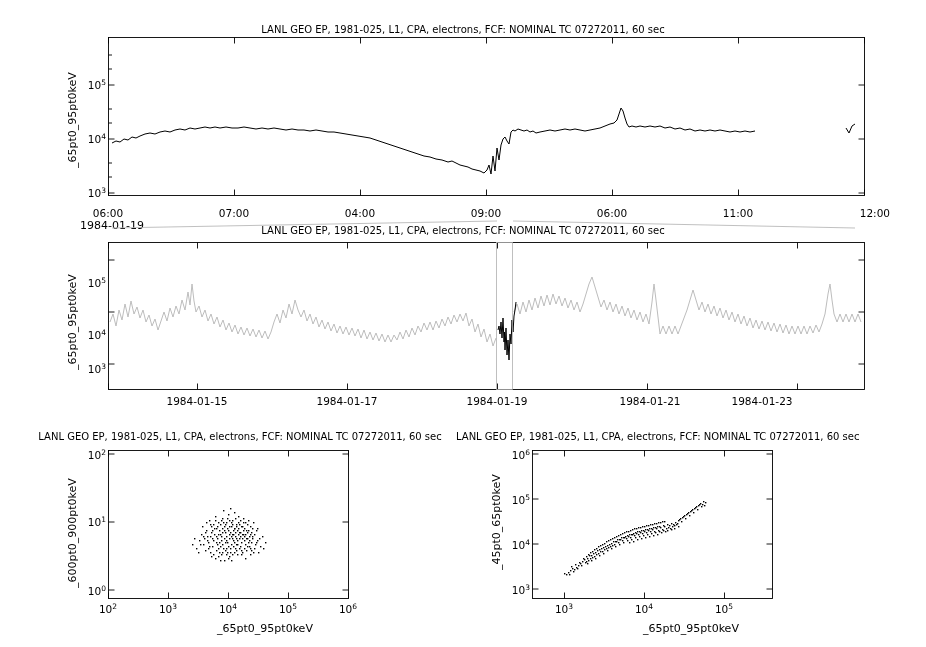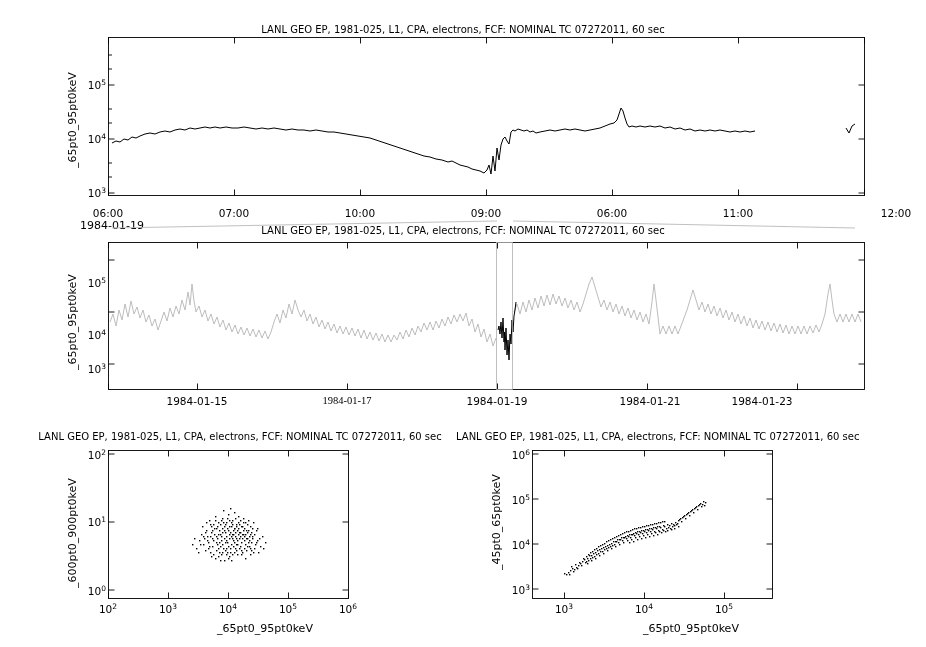--- a/index.html
+++ b/index.html
@@ -108,25 +108,25 @@
   <div class="plot-title" style="left:0; top:24px; width:926px;">LANL GEO EP, 1981-025, L1, CPA, electrons, FCF: NOMINAL TC 07272011, 60 sec</div>
 
   <div class="axis-label-y" style="left:66px; top:168px;">_65pt0_95pt0keV</div>
 
   <div class="tick-y" style="left:74px; top:79px; width:32px;">10<sup>5</sup></div>
   <div class="tick-y" style="left:74px; top:133px; width:32px;">10<sup>4</sup></div>
   <div class="tick-y" style="left:74px; top:187px; width:32px;">10<sup>3</sup></div>
 
   <div class="tick-x" style="left:82px; top:207px; width:52px;">06:00</div>
   <div class="tick-x" style="left:208px; top:207px; width:52px;">07:00</div>
-  <div class="tick-x" style="left:334px; top:207px; width:52px;">10:00</div>
+  <div class="tick-x" style="left:334px; top:207px; width:52px;">04:00</div>
   <div class="tick-x" style="left:460px; top:207px; width:52px;">09:00</div>
   <div class="tick-x" style="left:586px; top:207px; width:52px;">06:00</div>
   <div class="tick-x" style="left:712px; top:207px; width:52px;">11:00</div>
-  <div class="tick-x" style="left:870px; top:207px; width:52px;">12:00</div>
+  <div class="tick-x" style="left:838px; top:207px; width:52px;text-align:right;">12:00</div>
 
   <div class="axis-label-x" style="left:80px; top:219px; width:120px; text-align:left;">1984-01-19</div>
 
   <svg width="926" height="205" style="position:absolute; left:0; top:0;">
 
     <rect class="frame" x="108.5" y="37.5" width="756" height="158"></rect>
 
     <g class="tickmark">
       <line x1="108.5" y1="85" x2="114.5" y2="85"></line>
       <line x1="108.5" y1="139" x2="114.5" y2="139"></line>
@@ -174,21 +174,21 @@
 
   <div class="plot-title" style="left:0; top:3px; width:926px;">LANL GEO EP, 1981-025, L1, CPA, electrons, FCF: NOMINAL TC 07272011, 60 sec</div>
 
   <div class="axis-label-y" style="left:66px; top:148px;">_65pt0_95pt0keV</div>
 
   <div class="tick-y" style="left:74px; top:55px; width:32px;">10<sup>5</sup></div>
   <div class="tick-y" style="left:74px; top:107px; width:32px;">10<sup>4</sup></div>
   <div class="tick-y" style="left:74px; top:141px; width:32px;">10<sup>3</sup></div>
 
   <div class="tick-x" style="left:149px; top:173px; width:96px;">1984-01-15</div>
-  <div class="tick-x" style="left:299px; top:173px; width:96px;font-family:Liberation Serif, serif;">1984-01-17</div>
+  <div class="tick-x" style="left:299px; top:173px; width:96px;">1984-01-17</div>
   <div class="tick-x" style="left:449px; top:173px; width:96px;">1984-01-19</div>
   <div class="tick-x" style="left:602px; top:173px; width:96px;">1984-01-21</div>
   <div class="tick-x" style="left:714px; top:173px; width:96px;">1984-01-23</div>
 
   <svg width="926" height="175" style="position:absolute; left:0; top:0;">
     <rect class="frame" x="108.5" y="20.5" width="756" height="147"></rect>
     <g class="tickmark">
       <line x1="108.5" y1="38" x2="114.5" y2="38"></line>
       <line x1="108.5" y1="90" x2="114.5" y2="90"></line>
       <line x1="108.5" y1="142" x2="114.5" y2="142"></line>

